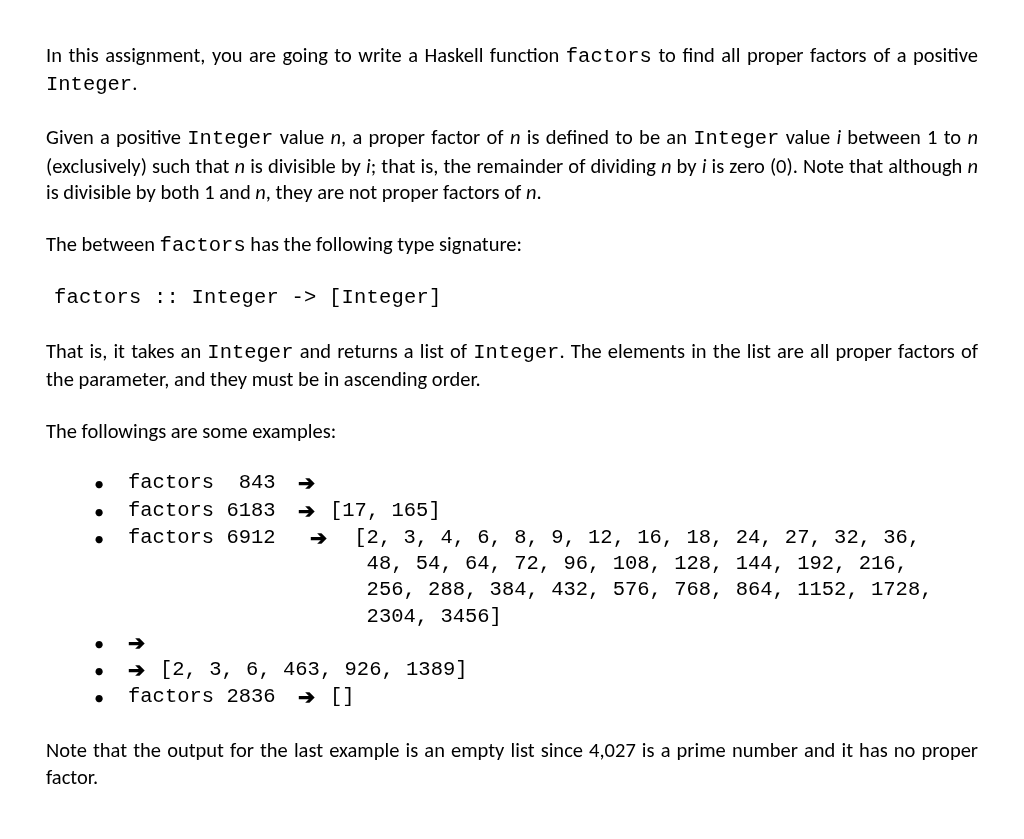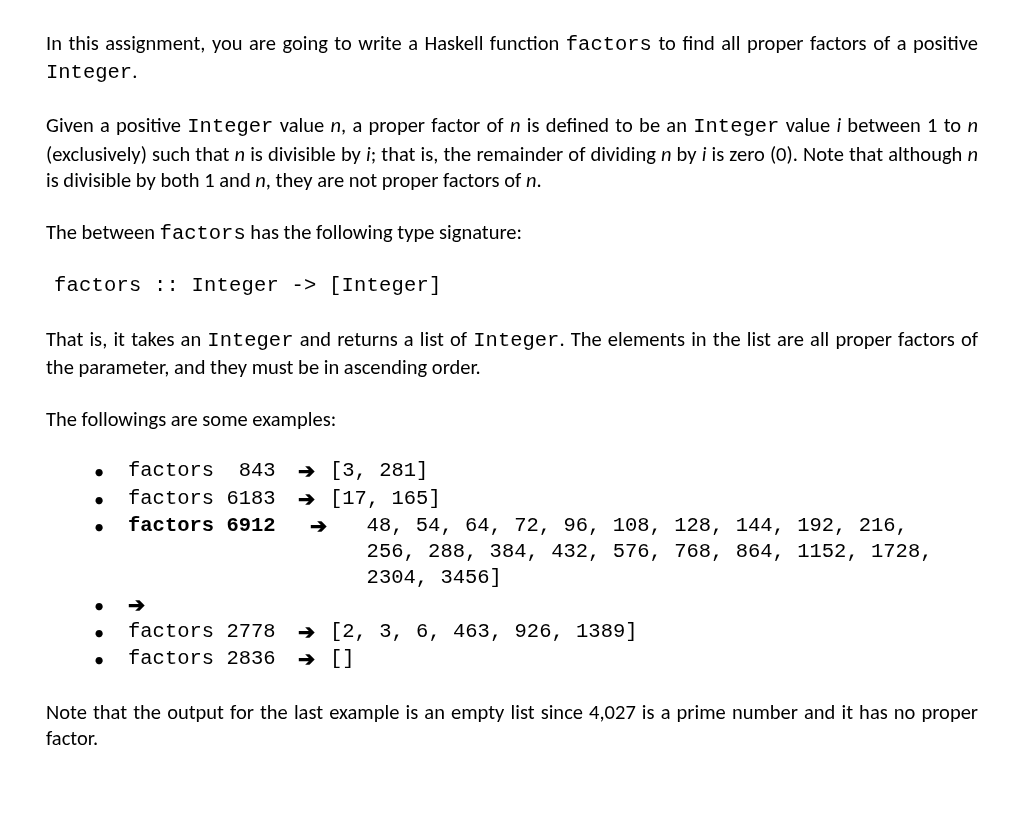--- a/index.html
+++ b/index.html
@@ -11,21 +11,21 @@
     width: 1024px;
     min-height: 839px;
     box-sizing: border-box;
     padding: 26px 46px 40px 46px;
     font-family: Calibri, "Segoe UI", Arial, sans-serif;
     font-size: 20.5px;
     color: #000000;
     line-height: 1.28;
   }
   .para {
-    margin: 4px 0 26px 0;
+    margin: 16px 0 26px 0;
   }
   .just {
     text-align: justify;
   }
   .code {
     font-family: "Courier New", Courier, monospace;
   }
   .it {
     font-style: italic;
   }
@@ -54,21 +54,20 @@
     text-align: left;
     padding-top: 1px;
   }
   .call {
     flex: 0 0 170px;
     white-space: pre;
   }
   .call-wide {
     flex: 0 0 182px;
     white-space: pre;
-    font-weight: bold;
   }
   .arrow {
     flex: 0 0 32px;
     font-weight: bold;
     font-family: Arial, sans-serif;
     padding-top: 0px;
   }
   .result {
     flex: 1 1 auto;
     white-space: pre-wrap;
@@ -102,45 +101,44 @@
   <span>That is, it takes an </span><span class="code">Integer</span><span> and returns a list of </span><span class="code">Integer</span><span>. The elements in the list are all proper factors of the parameter, and they must be in ascending order.</span>
 </p>
 
 <p class="para">The followings are some examples:</p>
 
 <ul class="examples">
   <li>
     <span class="bullet">•</span>
     <span class="call">factors  843</span>
     <span class="arrow">➔</span>
-    <span class="result">[3, 281]</span>
   </li>
   <li>
     <span class="bullet">•</span>
     <span class="call">factors 6183</span>
     <span class="arrow">➔</span>
     <span class="result">[17, 165]</span>
   </li>
   <li>
     <span class="bullet">•</span>
     <span class="call-wide">factors 6912</span>
     <span class="arrow">➔</span>
     <span class="result-wrap">
+      <span class="rline"> [2, 3, 4, 6, 8, 9, 12, 16, 18, 24, 27, 32, 36,</span>
       <span class="rline">  48, 54, 64, 72, 96, 108, 128, 144, 192, 216,</span>
       <span class="rline">  256, 288, 384, 432, 576, 768, 864, 1152, 1728,</span>
       <span class="rline">  2304, 3456]</span>
     </span>
   </li>
   <li>
     <span class="bullet">•</span>
     <span class="arrow">➔</span>
   </li>
   <li>
     <span class="bullet">•</span>
-    <span class="call">factors 2778</span>
     <span class="arrow">➔</span>
     <span class="result">[2, 3, 6, 463, 926, 1389]</span>
   </li>
   <li>
     <span class="bullet">•</span>
     <span class="call">factors 2836</span>
     <span class="arrow">➔</span>
     <span class="result">[]</span>
   </li>
 </ul>

